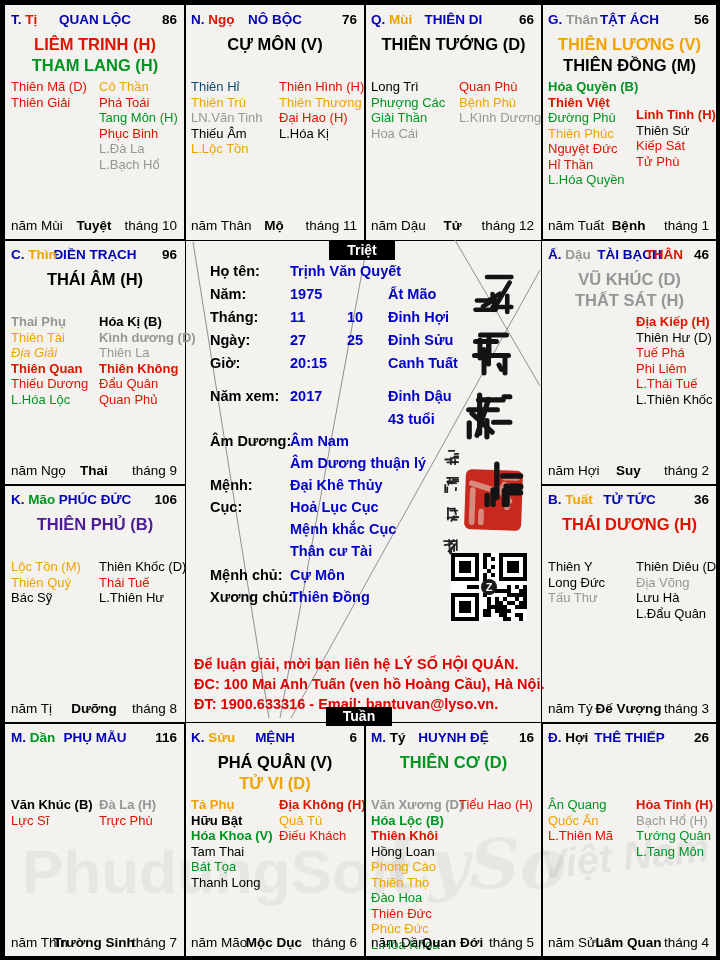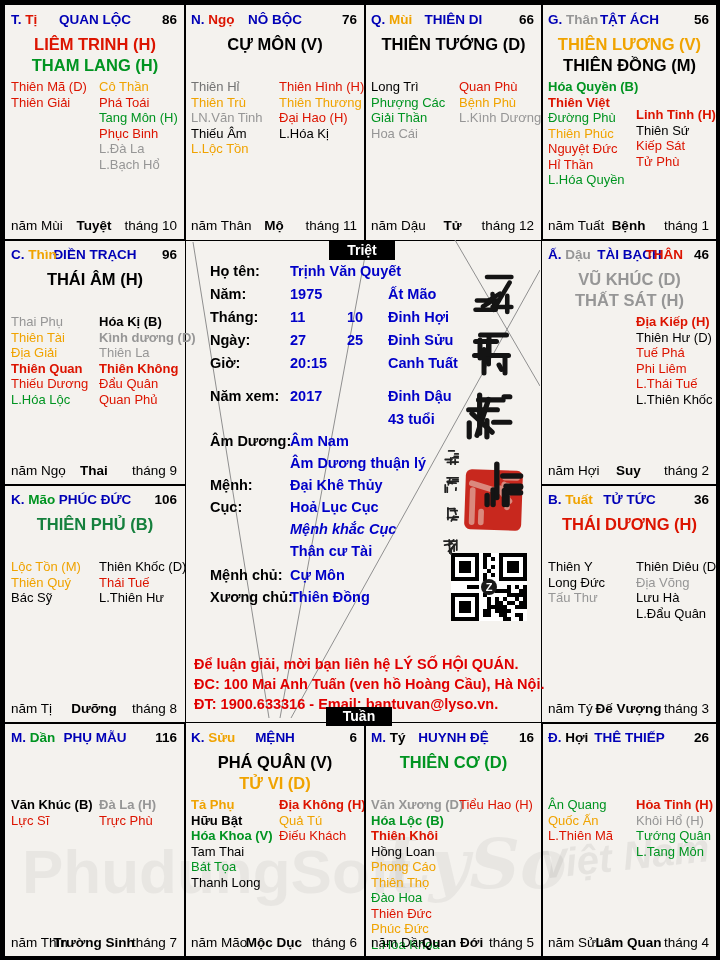--- a/index.html
+++ b/index.html
@@ -98,21 +98,21 @@
        </span>
        <span class="pname" style="color:#0000B6">NÔ BỘC</span>
 
        <span class="pnum">76</span>
      </div>
      <div class="mains">
        <div style="color:#000000">CỰ MÔN (V)</div>
      </div>
      <div class="cols">
        <div class="colL">
-            <div class="mrow" style="color:#737373;">Thiên Hỉ</div>
+            <div class="mrow" style="color:#0c4a6e;">Thiên Hỉ</div>
             <div class="mrow" style="color:#F0A300;">Thiên Trù</div>
             <div class="mrow" style="color:#969696;">LN.Văn Tinh</div>
             <div class="mrow" style="color:#000000;">Thiếu Âm</div>
             <div class="mrow" style="color:#F0A300;">L.Lộc Tồn</div>
           </div>
        <div class="colR">
             <div class="mrow" style="color:#DC1400;">Thiên Hình (H)</div>
             <div class="mrow" style="color:#F0A300;">Thiên Thương</div>
             <div class="mrow" style="color:#DC1400;">Đại Hao (H)</div>
             <div class="mrow" style="color:#000000;">L.Hóa Kị</div>
@@ -198,23 +198,23 @@
        </span>
        <span class="pname" style="color:#0000B6">ĐIỀN TRẠCH</span>
 
        <span class="pnum">96</span>
      </div>
      <div class="mains">
        <div style="color:#000000">THÁI ÂM (H)</div>
      </div>
      <div class="cols">
        <div class="colL">
-            <div class="mrow" style="color:#969696;">Thai Phụ</div>
+            <div class="mrow" style="color:#969696;font-weight:bold;">Thai Phụ</div>
             <div class="mrow" style="color:#F0A300;">Thiên Tài</div>
-            <div class="mrow" style="color:#F0A300;">Địa Giải</div>
+            <div class="mrow" style="color:#F0A300;font-style:italic;">Địa Giải</div>
             <div class="mrow" style="color:#DC1400;font-weight:bold;">Thiên Quan</div>
             <div class="mrow" style="color:#DC1400;">Thiếu Dương</div>
             <div class="mrow" style="color:#009421;">L.Hóa Lộc</div>
           </div>
        <div class="colR">
             <div class="mrow" style="color:#000000;font-weight:bold;">Hóa Kị (B)</div>
             <div class="mrow" style="color:#969696;font-weight:bold;">Kình dương (D)</div>
             <div class="mrow" style="color:#969696;">Thiên La</div>
             <div class="mrow" style="color:#DC1400;font-weight:bold;">Thiên Không</div>
             <div class="mrow" style="color:#DC1400;">Đẩu Quân</div>
@@ -260,21 +260,21 @@
       <div class="cell" style="left: 0px; top: 480px; width: 180px; height: 238px;">
         <div class="ph">
        <span class="canchi">
          <span style="color:#0000B6">K.</span> <span style="color:#009421">Mão</span>
        </span>
        <span class="pname" style="color:#0000B6">PHÚC ĐỨC</span>
 
        <span class="pnum">106</span>
      </div>
      <div class="mains">
-       <div style="color:#15803d">THIÊN PHỦ (B)</div>
+       <div style="color:#4c1d95">THIÊN PHỦ (B)</div>
      </div>
      <div class="cols">
        <div class="colL">
             <div class="mrow" style="color:#F0A300;">Lộc Tồn (M)</div>
             <div class="mrow" style="color:#F0A300;">Thiên Quý</div>
             <div class="mrow" style="color:#000000;">Bác Sỹ</div>
           </div>
        <div class="colR">
             <div class="mrow" style="color:#000000;">Thiên Khốc (D)</div>
             <div class="mrow" style="color:#DC1400;">Thái Tuế</div>
@@ -428,21 +428,21 @@
        
      </div>
      <div class="cols">
        <div class="colL">
             <div class="mrow" style="color:#009421;">Ân Quang</div>
             <div class="mrow" style="color:#F0A300;">Quốc Ấn</div>
             <div class="mrow" style="color:#DC1400;">L.Thiên Mã</div>
           </div>
        <div class="colR">
             <div class="mrow" style="color:#DC1400;font-weight:bold;">Hỏa Tinh (H)</div>
-            <div class="mrow" style="color:#969696;">Khôi Hổ (H)</div>
+            <div class="mrow" style="color:#969696;">Bạch Hổ (H)</div>
             <div class="mrow" style="color:#009421;">Tướng Quân</div>
             <div class="mrow" style="color:#009421;">L.Tang Môn</div>
           </div>
      </div>
      <div class="pfoot">
        <span class="fl">năm Sửu</span>
        <span class="stage">Lâm Quan</span>
        <span class="fr">tháng 4</span>
      </div>
       </div>
@@ -492,21 +492,21 @@
           <span class="cval" style="left:105px">Âm Dương thuận lý</span>
         </div>
         <div class="crow" style="top: 237px;">
           <span class="clab" style="left:25px">Mệnh:</span>
           <span class="cval" style="left:105px">Đại Khê Thủy</span>
         </div>
         <div class="crow" style="top: 259px;">
           <span class="clab" style="left:25px">Cục:</span>
           <span class="cval" style="left:105px">Hoả Lục Cục</span>
         </div>
-        <div class="crow" style="top: 281px; font-style: italic;">
+        <div class="crow" style="top: 281px;">
           <span class="cval" style="left:105px">Mệnh khắc Cục</span>
         </div>
         <div class="crow" style="top: 303px;">
           <span class="cval" style="left:105px">Thân cư Tài</span>
         </div>
         <div class="crow" style="top: 327px;">
           <span class="clab" style="left:25px">Mệnh chủ:</span>
           <span class="cval" style="left:105px">Cự Môn</span>
         </div>
         <div class="crow" style="top: 349px;">

